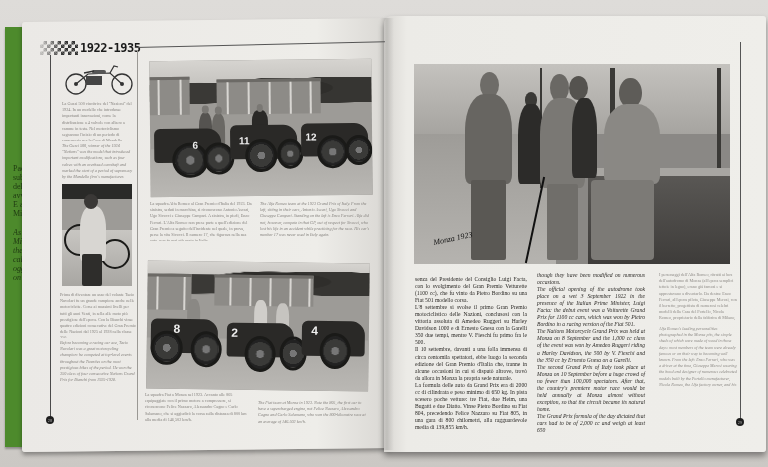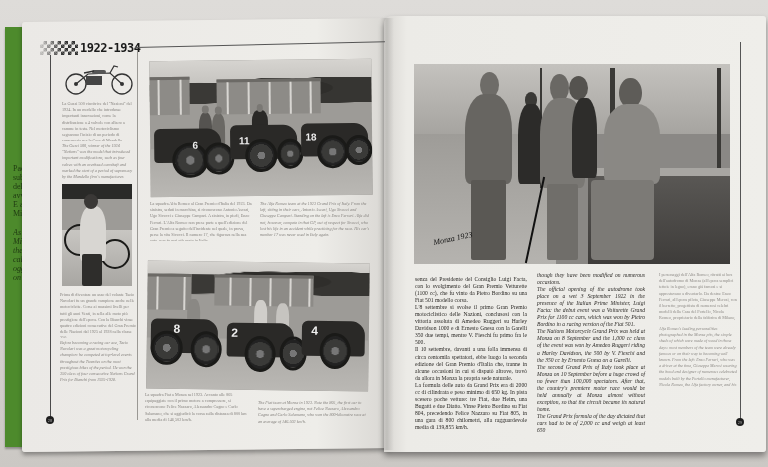--- a/index.html
+++ b/index.html
@@ -139,21 +139,21 @@
   <div class="ghost-text italic" style="top:238px">ogg</div>
   <div class="ghost-text italic" style="top:247px">on r</div>
 </div>
 
 <div class="page-left"></div>
 <div class="page-right"></div>
 <div class="spine-shadow"></div>
 
 <div class="header">
   <div class="checker"></div>
-  <span class="years">1922-1934</span>
+  <span class="years">1922-1935</span>
 </div>
 <div class="header-rule"></div>
 
 <div class="sidebar-rule"></div>
 <div class="sidebar-rule-r"></div>
 
 <svg class="moto-illus" viewBox="0 0 70 32">
   <circle cx="12" cy="20" r="10" fill="none" stroke="#333" stroke-width="1.3"></circle>
   <circle cx="58" cy="20" r="10" fill="none" stroke="#333" stroke-width="1.3"></circle>
   <circle cx="12" cy="20" r="2" fill="#333"></circle>
@@ -208,21 +208,21 @@
   <div class="wheel" style="left:10%; top:60%; width:16%; height:26%;"></div>
   <div class="wheel" style="left:24%; top:60%; width:14%; height:24%;"></div>
   <div class="num" style="left:19%; top:58%; font-size:10px;">6</div>
   <div class="car" style="left:36%; top:48%; width:30%; height:25%;"></div>
   <div class="wheel" style="left:43%; top:58%; width:14%; height:24%;"></div>
   <div class="wheel" style="left:57%; top:58%; width:12%; height:22%;"></div>
   <div class="num" style="left:40%; top:55%; font-size:10px;">11</div>
   <div class="car" style="left:68%; top:47%; width:30%; height:24%;"></div>
   <div class="wheel" style="left:75%; top:56%; width:14%; height:24%;"></div>
   <div class="wheel" style="left:88%; top:56%; width:12%; height:22%;"></div>
-  <div class="num" style="left:70%; top:53%; font-size:10px;">18</div>
+  <div class="num" style="left:70%; top:53%; font-size:10px;">12</div>
 </div>
 
 <div class="caption" style="left:150px; top:201px; width:102px; height:40px;">La squadra Alfa Romeo al Gran Premio d'Italia del 1923. Da sinistra, seduti in macchina, si riconoscono Antonio Ascari, Ugo Sivocci e Giuseppe Campari. A sinistra, in piedi, Enzo Ferrari. L'Alfa Romeo non prese parte a quell'edizione del Gran Premio a seguito dell'incidente nel quale, in prova, perse la vita Sivocci. Il numero 17, che figurava nella sua auto, non fu mai più usato in Italia.</div>
 <div class="caption it" style="left:260px; top:201px; width:112px; height:40px;">The Alfa Romeo team at the 1923 Grand Prix of Italy. From the left, sitting in their cars, Antonio Ascari, Ugo Sivocci and Giuseppe Campari. Standing on the left is Enzo Ferrari. Alfa did not, however, compete in that GP, out of respect for Sivocci, who lost his life in an accident while practicing for the race. His car's number 17 was never used in Italy again.</div>
 
 <div class="photo" style="left:147px; top:262px; width:222px; height:128px; transform:rotate(0.8deg);">
   <div class="sky" style="height:20%;"></div>
   <div class="trees" style="top:0; height:30%;"></div>
   <div class="stand" style="left:0; top:10%; width:20%; height:28%;">
     <div class="post" style="left:20%"></div>

